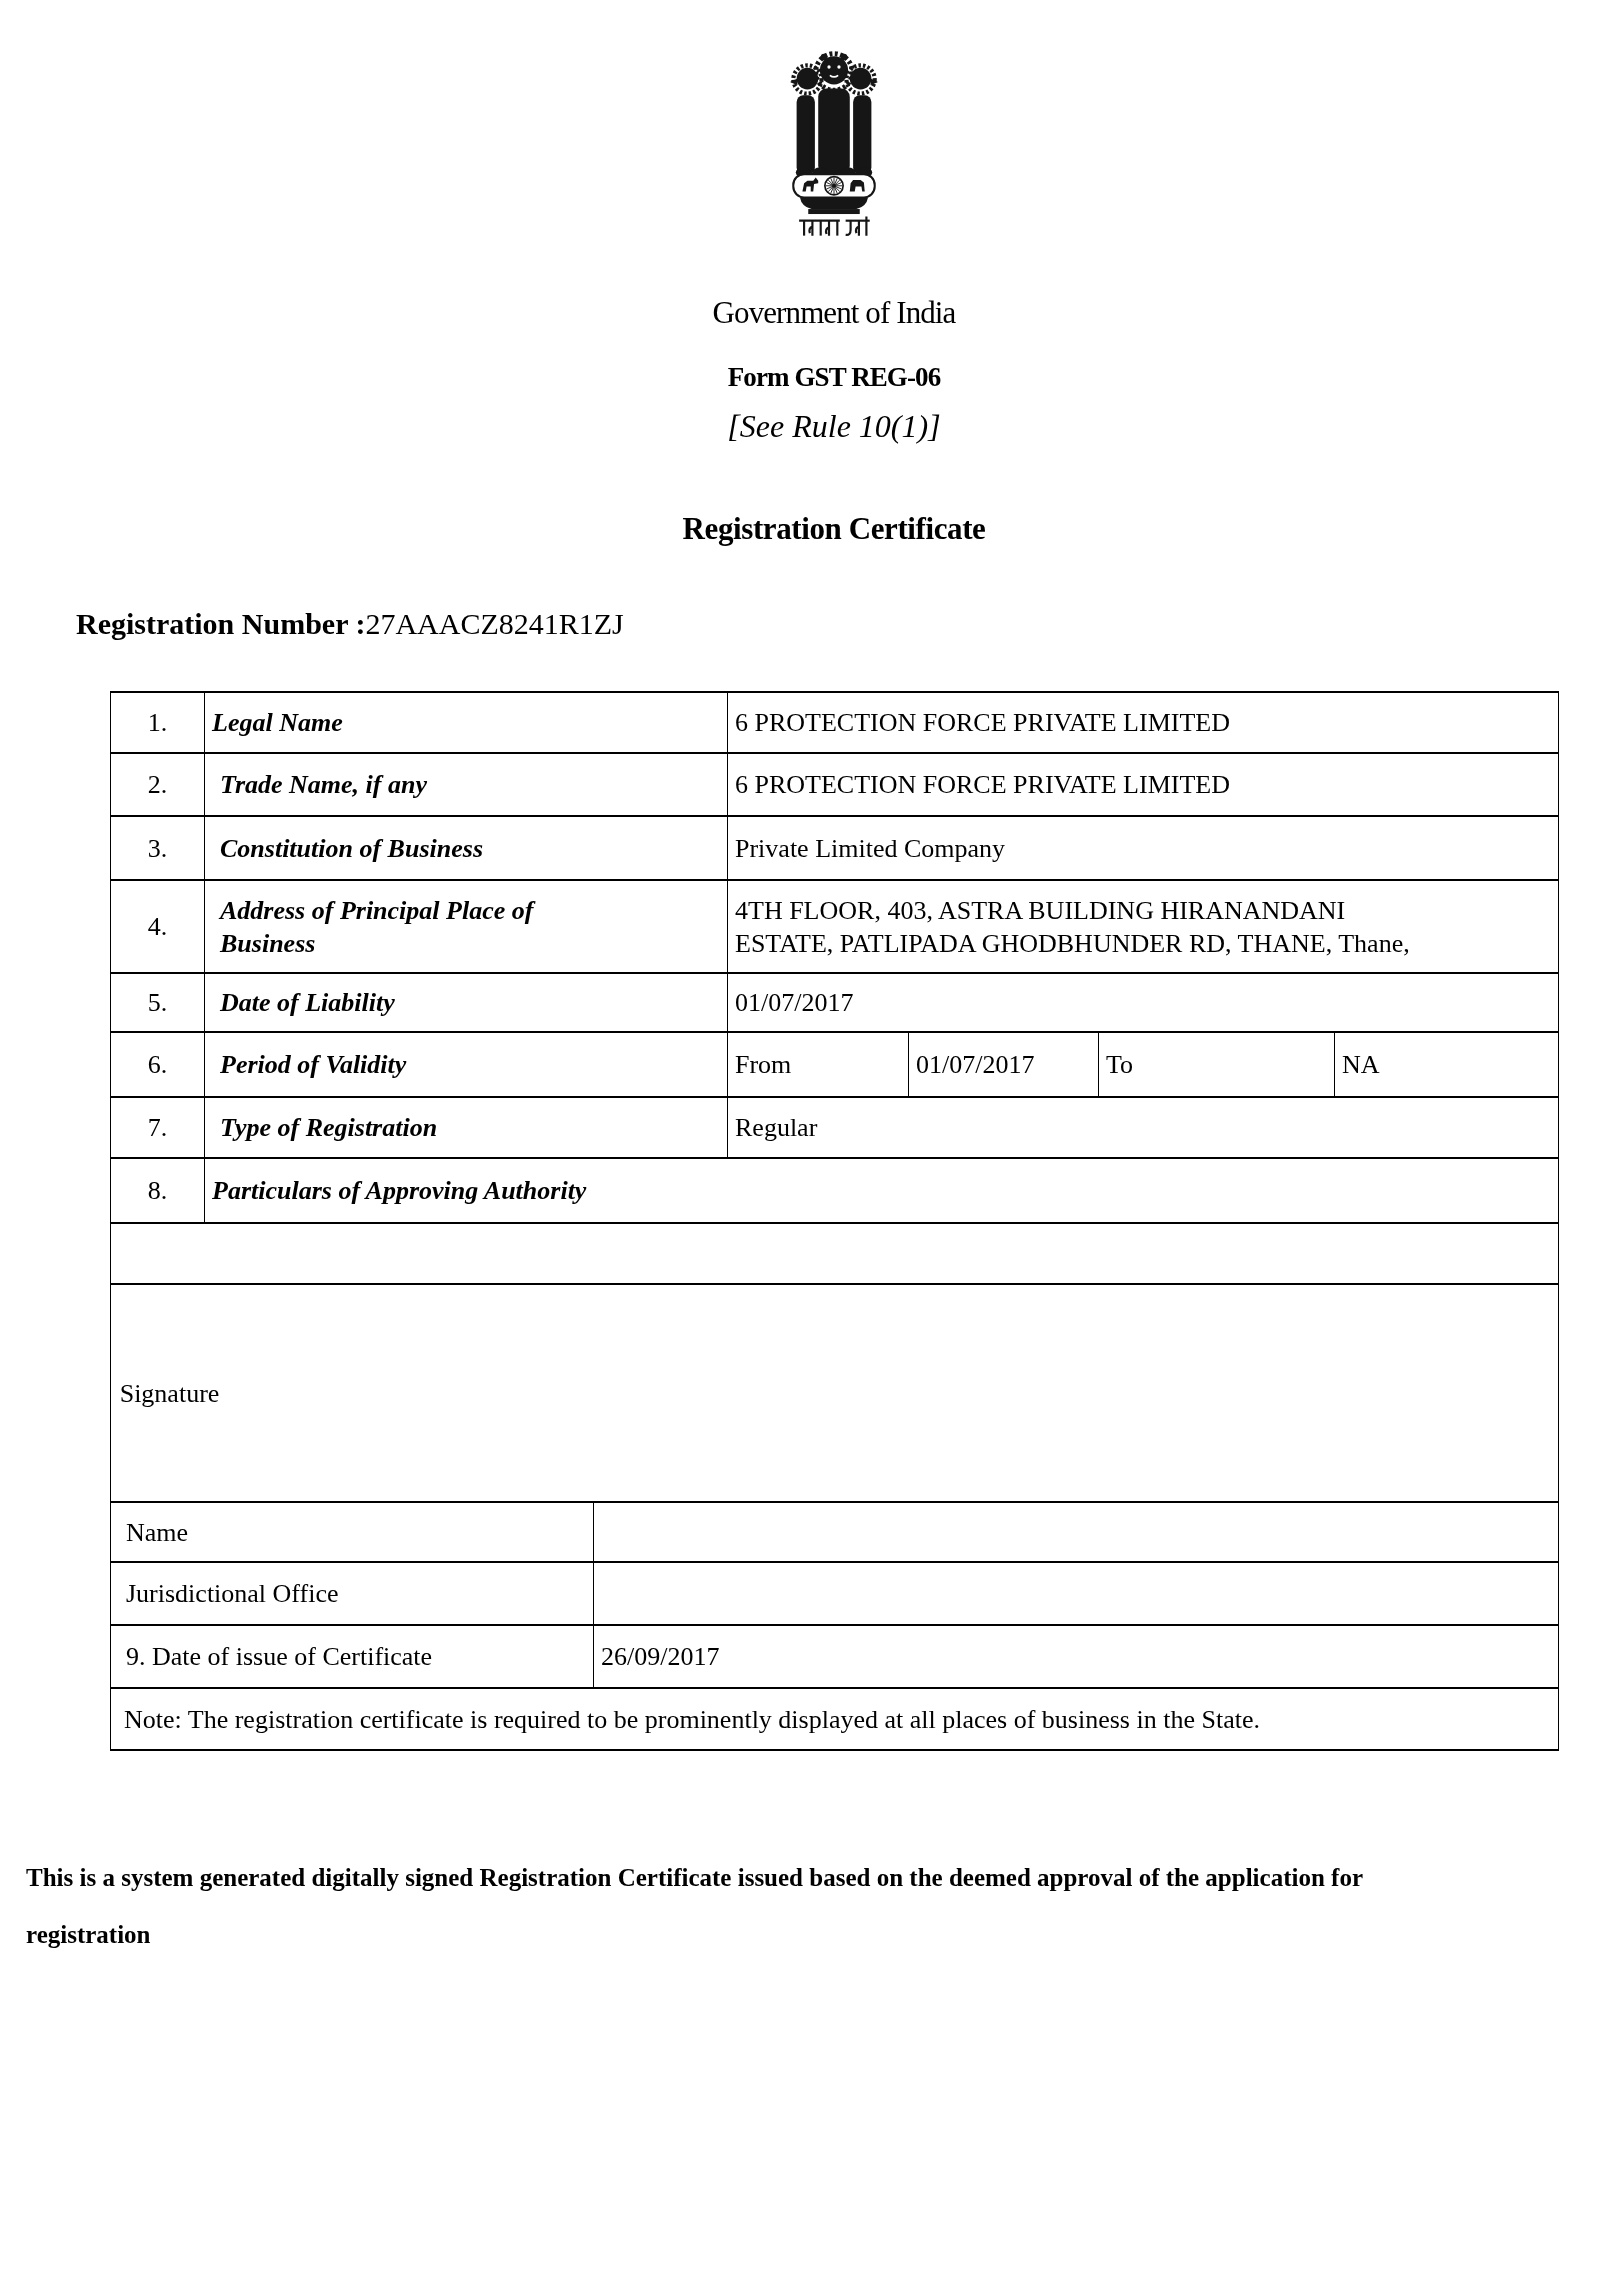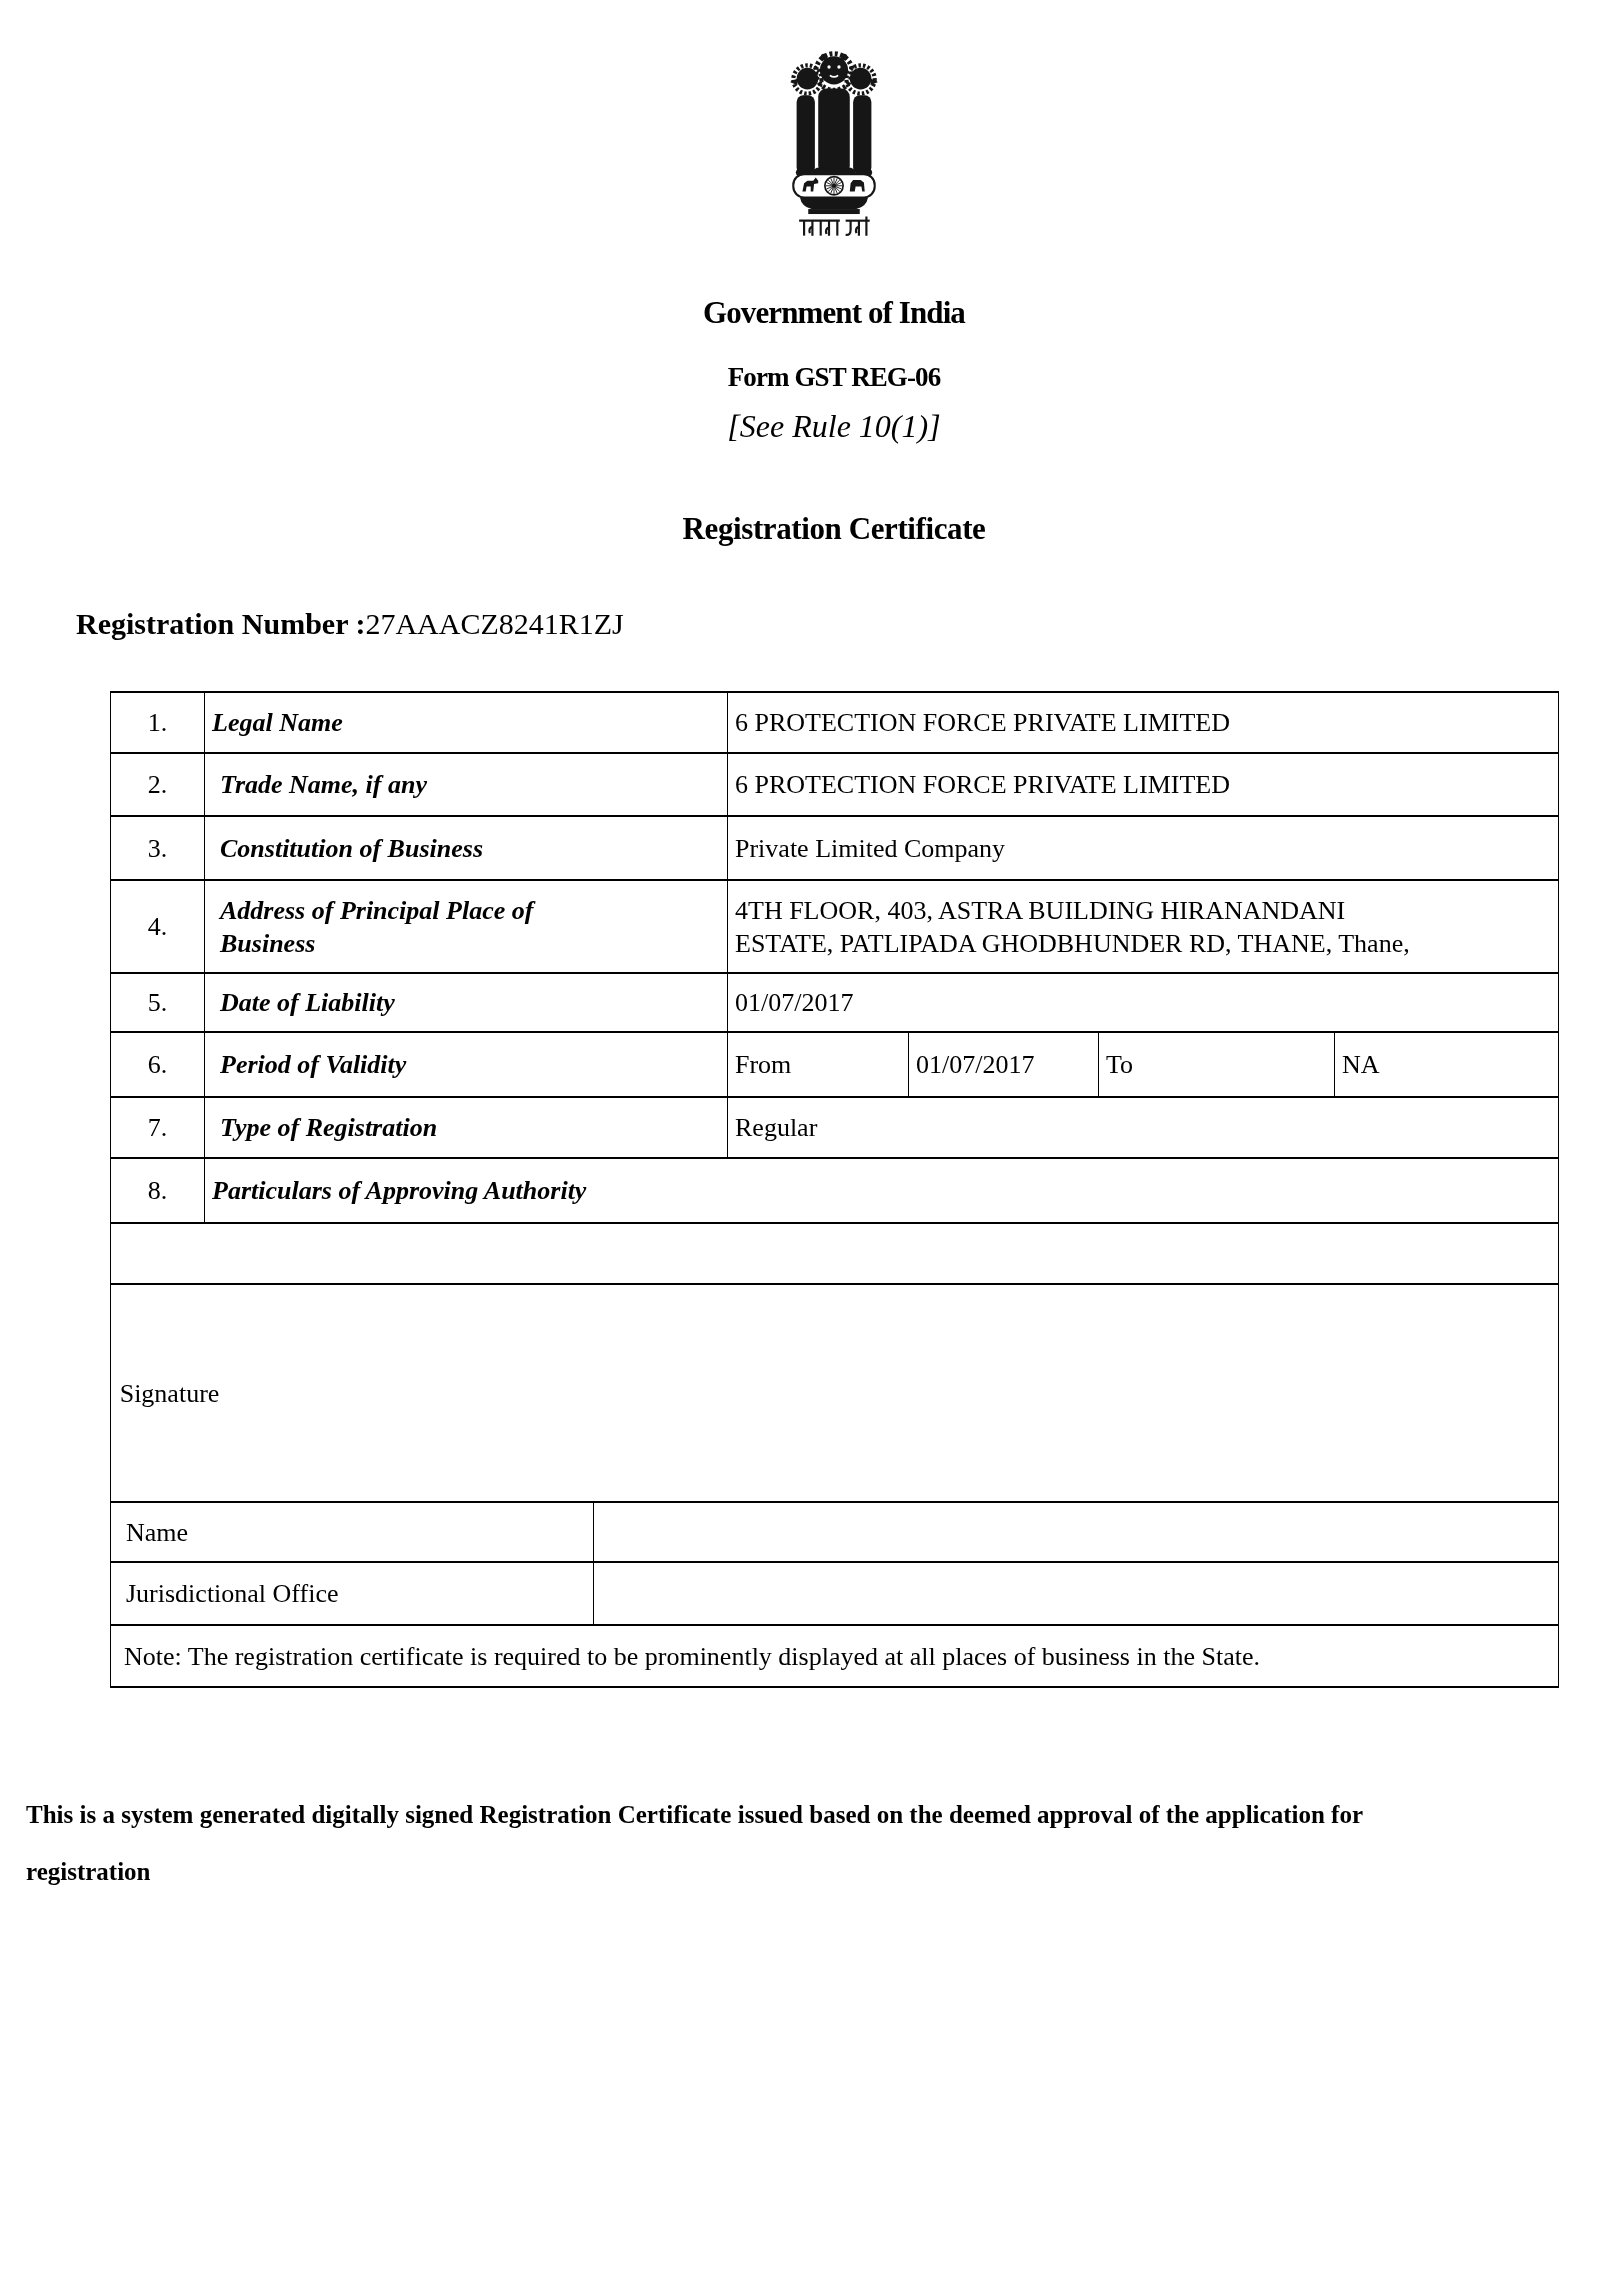--- a/index.html
+++ b/index.html
@@ -5,21 +5,21 @@
   * { margin:0; padding:0; box-sizing:border-box; }
   html,body { background:#fff; }
   body {
     width:1609px; height:2295px;
     font-family:"Liberation Serif","DejaVu Serif",serif;
     color:#000; position:relative; overflow:hidden;
   }
   .center-col { width:100%; text-align:center; padding-left:59px; }
   .emblem-wrap { padding-top:45px; }
   .emblem { display:inline-block; }
-  .t1 { font-size:31px; font-weight:bold; line-height:38px; margin-top:49px; letter-spacing:-0.9px; }
+  .t1 { font-size:31px; font-weight:normal; line-height:38px; margin-top:49px; letter-spacing:-0.9px; }
   .t2 { font-size:27px; font-weight:bold; line-height:44px; margin-top:23px; letter-spacing:-0.9px; }
   .t3 { font-size:32px; font-style:italic; line-height:40px; margin-top:7px; }
   .t4 { font-size:31px; font-weight:bold; line-height:40px; margin-top:63px; letter-spacing:-0.4px; }
   .reg-line { margin-top:56px; padding-left:76px; font-size:30px; line-height:37px; }
   .reg-line .lab { font-weight:bold; }
   table.cert {
     margin-top:49px; margin-left:110px;
     border-collapse:collapse; table-layout:fixed; width:1449px;
     font-size:26px; line-height:33px;
   }
@@ -184,20 +184,24 @@
     <td class="sig" colspan="7">Signature</td>
   </tr>
   <tr style="height:60px">
     <td class="off-l" colspan="2">Name</td>
     <td class="off-v" colspan="5"></td>
   </tr>
   <tr style="height:63px">
     <td class="off-l" colspan="2">Jurisdictional Office</td>
     <td class="off-v" colspan="5"></td>
   </tr>
+  <tr style="height:63px">
+    <td class="off-l" colspan="2">9. Date of issue of Certificate</td>
+    <td class="off-v" colspan="5">26/09/2017</td>
+  </tr>
   <tr style="height:62px">
     <td class="note-cell" colspan="7">Note: The registration certificate is required to be prominently displayed at all places of business in the State.</td>
   </tr>
 </tbody>
   </table>
 
 <div class="footer">This is a system generated digitally signed Registration Certificate issued based on the deemed approval of the application for
 registration</div>
 
 

